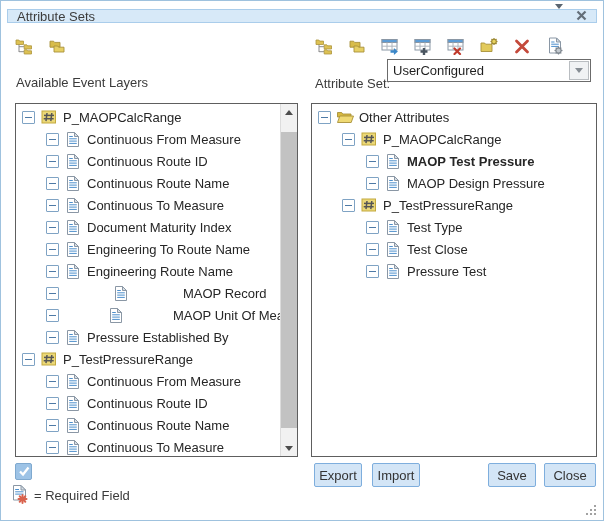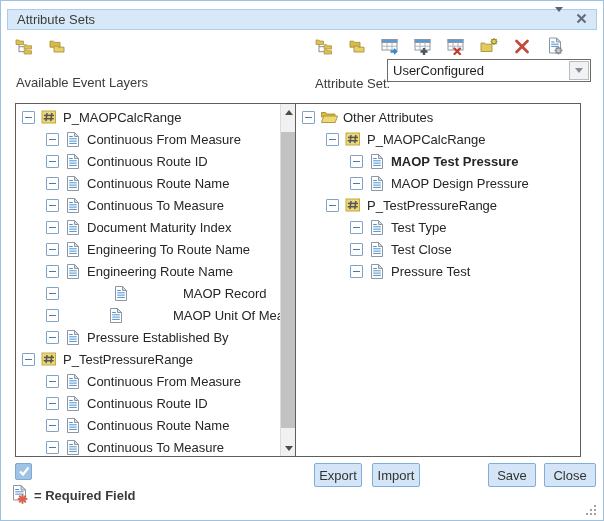--- a/index.html
+++ b/index.html
@@ -2,42 +2,42 @@
 <html><head>
 <meta charset="utf-8">
 <style>
   html,body{margin:0;padding:0;background:#fff;}
   .window{
     position:relative;width:604px;height:521px;box-sizing:border-box;
     background:#fff;border:1px solid #9fc2de;overflow:hidden;
     font-family:"Liberation Sans","DejaVu Sans",sans-serif;font-size:13px;color:#2b2b2b;
   }
   
-  .titlebar{position:absolute;left:6px;top:8px;right:6px;height:21px;box-sizing:border-box;
+  .titlebar{position:absolute;left:6px;top:8px;right:6px;height:14px;box-sizing:border-box;
     background:#d7e9f8;border:1px solid #aacdeb;display:flex;align-items:center;padding:0 9px;}
   .title-text{color:#3c3c3c;}
   .title-controls{margin-left:auto;display:flex;align-items:center;gap:13px;}
   .tri-dn{width:0;height:0;border-left:4px solid transparent;border-right:4px solid transparent;border-top:5px solid #5a6570;}
   
   .toolbar-group{position:absolute;top:37px;display:flex;gap:15px;}
   #toolbar-left{left:14px;}
   #toolbar-right{left:314px;}
   .tool-btn{width:18px;height:18px;display:flex;align-items:center;justify-content:center;}
   
   .flabel{position:absolute;color:#3b3b3b;white-space:nowrap;}
   .combo{position:absolute;left:386px;top:58px;width:204px;height:23px;box-sizing:border-box;
     background:#fff;border:1px solid #6b6b6b;}
   .combo-value{position:absolute;left:5px;top:3px;color:#1f1f1f;}
   .combo-btn{position:absolute;right:1px;top:1px;bottom:1px;width:20px;box-sizing:border-box;
     background:#f0f2f4;border:1px solid #b9bdc1;display:flex;align-items:center;justify-content:center;}
   .combo-arrow{width:0;height:0;border-left:4px solid transparent;border-right:4px solid transparent;border-top:5px solid #868d94;}
   
   .panel{position:absolute;top:102px;height:354px;box-sizing:border-box;border:1px solid #5e5e5e;background:#fff;overflow:hidden;}
   #panel-left{left:14px;width:283px;}
-  #panel-right{left:294px;width:286px;text-align:center;}
+  #panel-right{left:310px;width:286px;text-align:center;}
   .tree{position:absolute;top:2px;left:0;right:0;bottom:0;overflow:hidden;}
   #panel-left .tree{right:17px;}
   .tree-row{display:flex;align-items:center;height:22px;}
   .expander{width:13px;height:13px;box-sizing:border-box;border:1px solid #7fa3c4;background:#fff;border-radius:1px;
     display:flex;align-items:center;justify-content:center;flex:none;}
   .minus{width:7px;height:1px;background:#4e7aa6;}
   .tree-icon{margin-left:5px;width:18px;display:flex;align-items:center;justify-content:center;flex:none;}
   .tree-label{margin-left:5px;white-space:nowrap;color:#262626;}
   
   .vscroll{position:absolute;top:0;right:0;bottom:0;width:16px;background:#f1f1f1;border-left:1px solid #dcdcdc;}
@@ -647,21 +647,21 @@
           <line x1="3.2" y1="10.1" x2="11.5" y2="10.1"></line>
         </g>
       <g stroke="#d9634e" stroke-width="2" stroke-linecap="round">
         <line x1="10.5" y1="11" x2="10.5" y2="19"></line>
           <line x1="6.5" y1="15" x2="14.5" y2="15"></line>
         <line x1="7.7" y1="12.2" x2="13.3" y2="17.8"></line>
           <line x1="13.3" y1="12.2" x2="7.7" y2="17.8"></line>
       </g>
     </svg>
   </span>
-  <div class="flabel" style="left:33px;top:487px;font-weight:bold;">= Required Field</div>
+  <div class="flabel" style="left:33px;top:487px;">= Required Field</div>
 
   <button class="btn" style="left:313px;width:48px;">Export</button>
   <button class="btn" style="left:371px;width:48px;">Import</button>
   <button class="btn" style="left:487px;width:48px;">Save</button>
   <button class="btn" style="left:543px;width:52px;">Close</button>
 
   <span class="grip">
     <svg width="11" height="11" viewBox="0 0 11 11">
       <g fill="#a2a2a2">
           <rect x="8" y="0" width="2" height="2"></rect>

